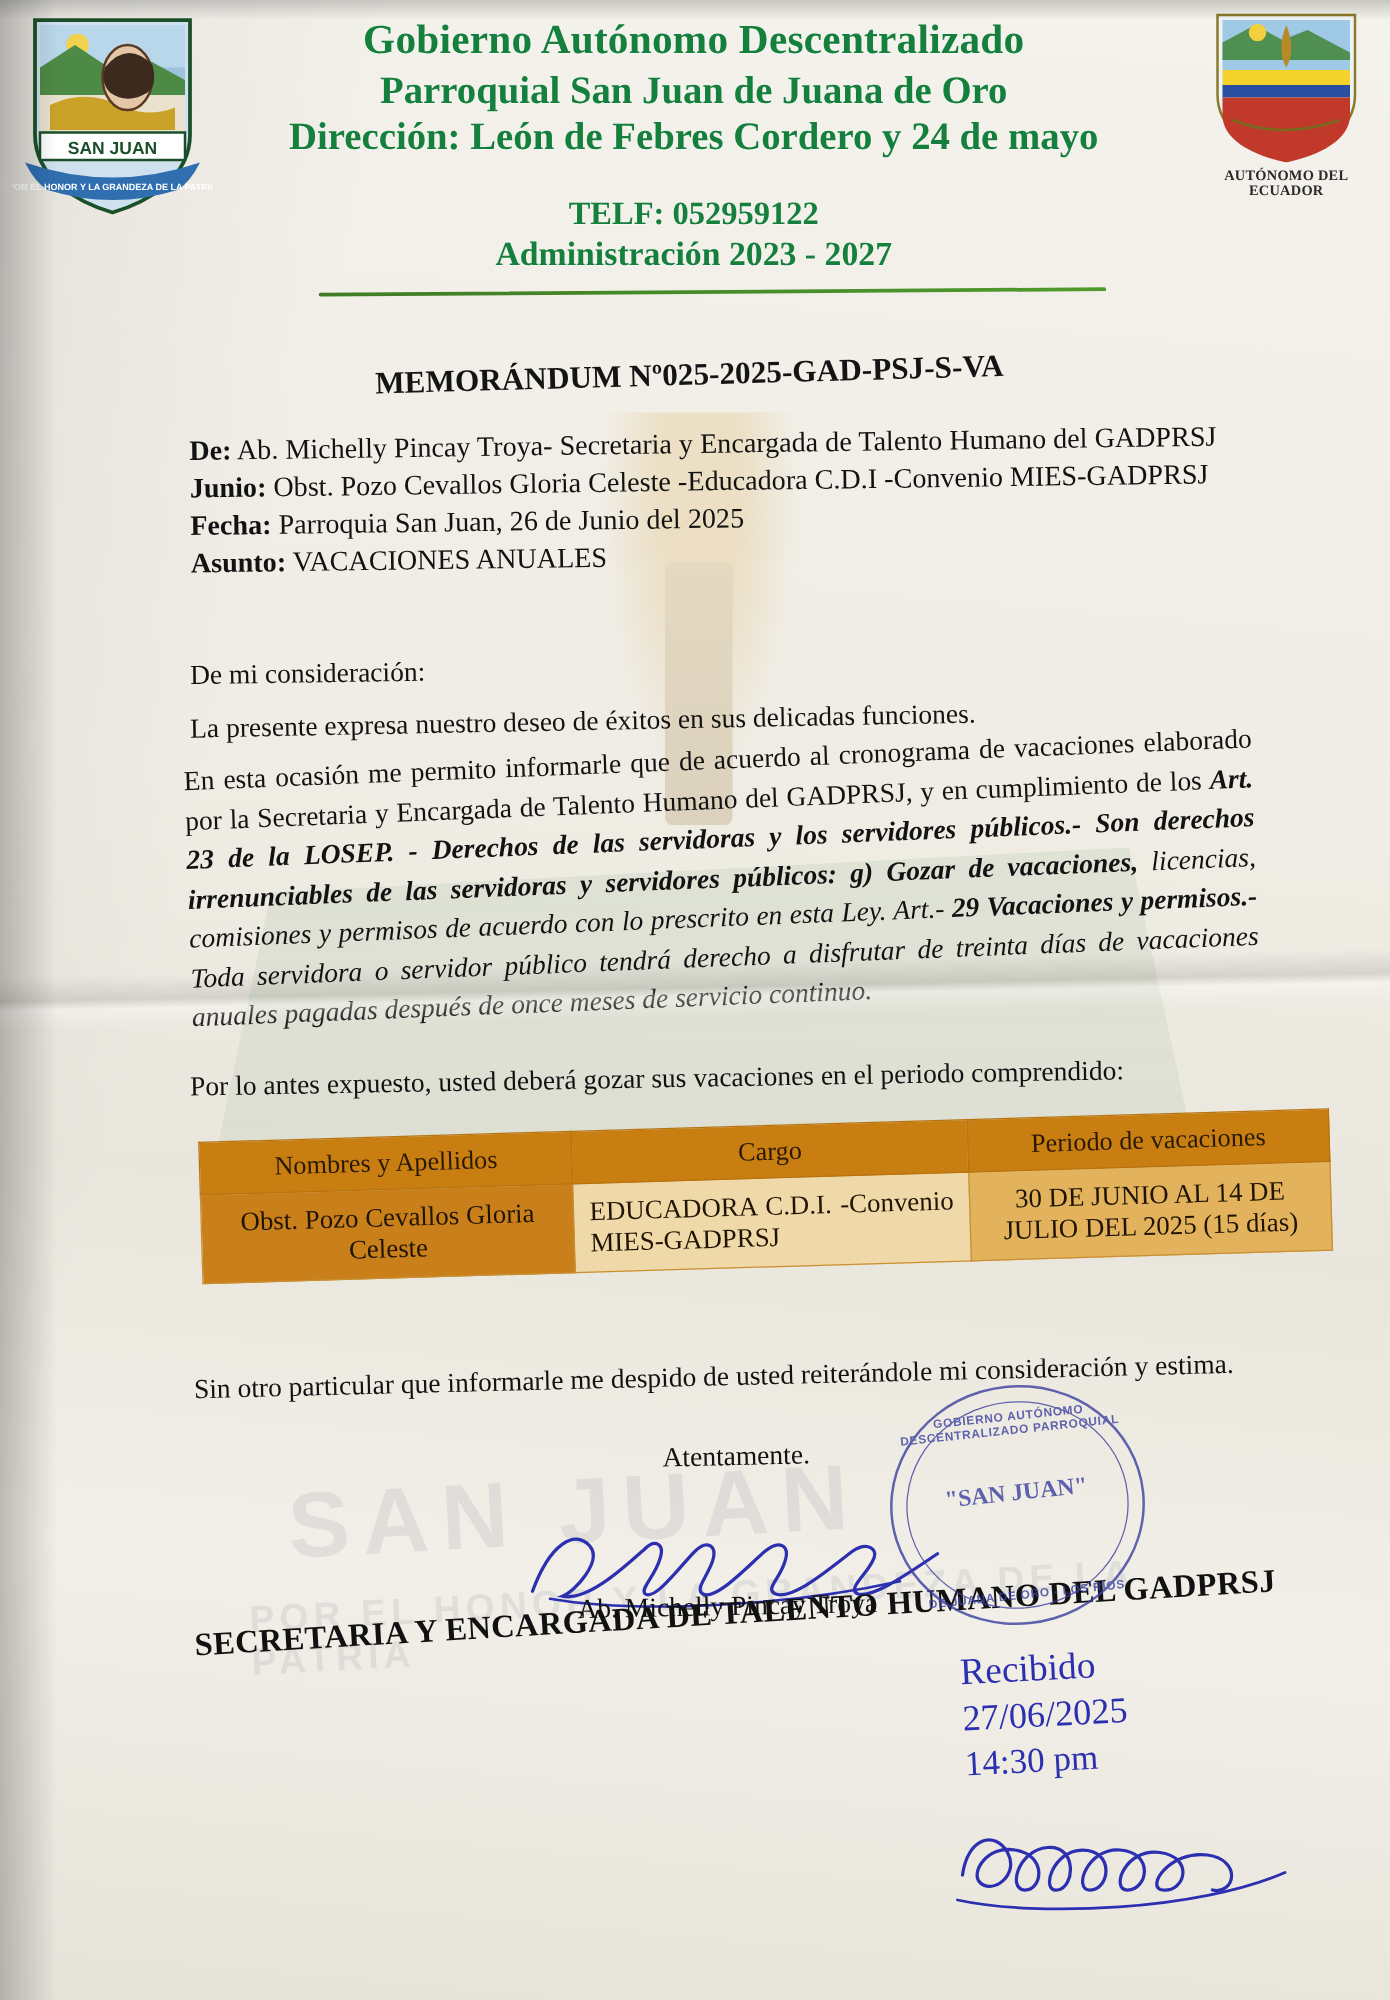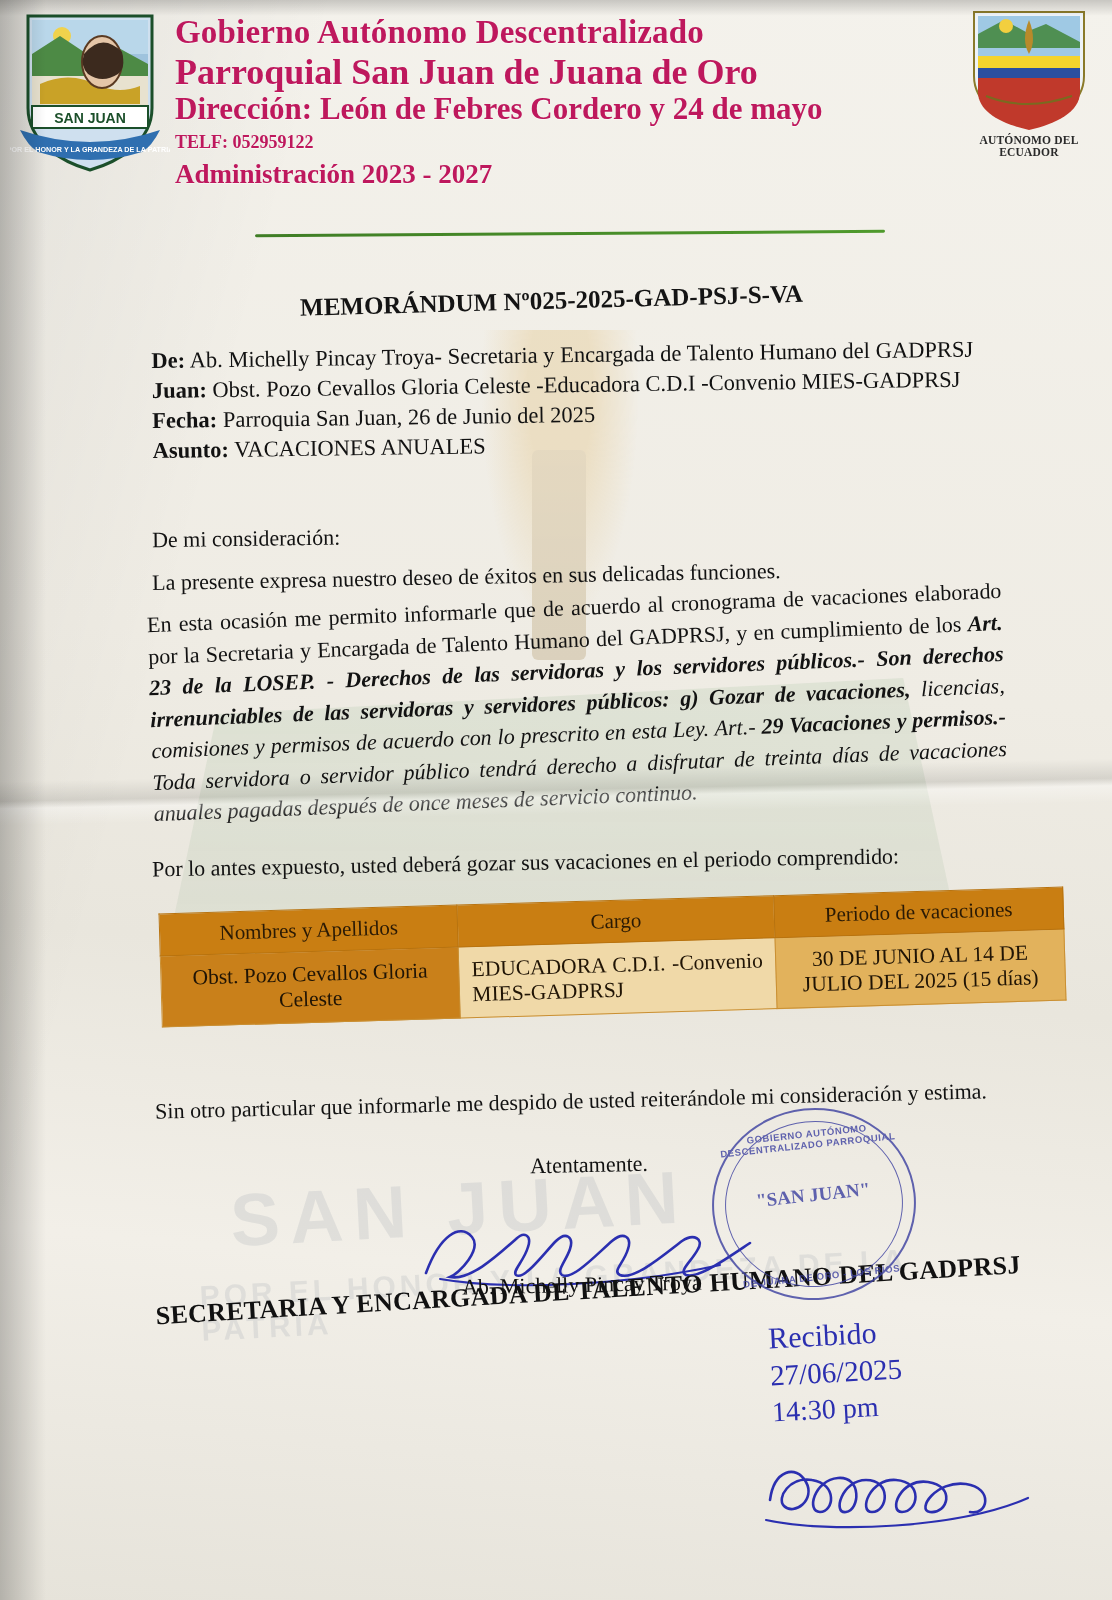--- a/index.html
+++ b/index.html
@@ -85,31 +85,31 @@
   }
   .crest-right {
     position: absolute; right: 18px; top: 4px; width: 130px; height: 150px; text-align: center;
   }
   .crest-caption {
     font-size: 11.5px; font-weight: bold; color: #2a2a2a; letter-spacing: .2px;
     font-family: "Liberation Serif", serif;
   }
   .header-text {
     position: absolute; left: 175px; top: 12px; width: 760px;
-    text-align: left;
-    color: #be185d;
+    text-align: center;
+    color: #15803d;
     font-family: "Liberation Serif", serif;
     font-weight: bold;
     text-shadow: 0 1px 0 rgba(255,255,255,0.5);
   }
   .h-l1 { font-size: 33px; line-height: 40px; letter-spacing: .2px; }
-  .h-l2 { font-size: 36px; line-height: 40px; }
+  .h-l2 { font-size: 31px; line-height: 40px; }
   .h-l3 { font-size: 31px; line-height: 34px; }
   .h-l4 { font-size: 23px; line-height: 32px; }
-  .h-l5 { font-size: 18px; line-height: 32px; }
+  .h-l5 { font-size: 26px; line-height: 32px; margin-top: 29px; }
   .h-l6 { font-size: 27px; line-height: 32px; }
   .rule {
     position: absolute; left: 255px; top: 232px; width: 630px; height: 3px;
     background: linear-gradient(90deg, #3f7d25, #4f9a2c);
     border-radius: 2px;
     transform: rotate(-0.4deg);
   }
 
   
   .memo-title {
@@ -302,21 +302,21 @@
   <div class="rule"></div>
 
   <div class="memo-title">MEMORÁNDUM Nº025-2025-GAD-PSJ-S-VA</div>
 
   <div class="meta">
     <div>
       <b>De:</b>
       <span>Ab. Michelly Pincay Troya- Secretaria y Encargada de Talento Humano del GADPRSJ</span>
     </div>
     <div>
-      <b>Juan:</b>
+      <b>Junio:</b>
       <span>Obst. Pozo Cevallos Gloria Celeste -Educadora C.D.I -Convenio MIES-GADPRSJ</span>
     </div>
     <div>
       <b>Fecha:</b>
       <span>Parroquia San Juan, 26 de Junio del 2025</span>
     </div>
     <div>
       <b>Asunto:</b>
       <span>VACACIONES ANUALES</span>
     </div>

